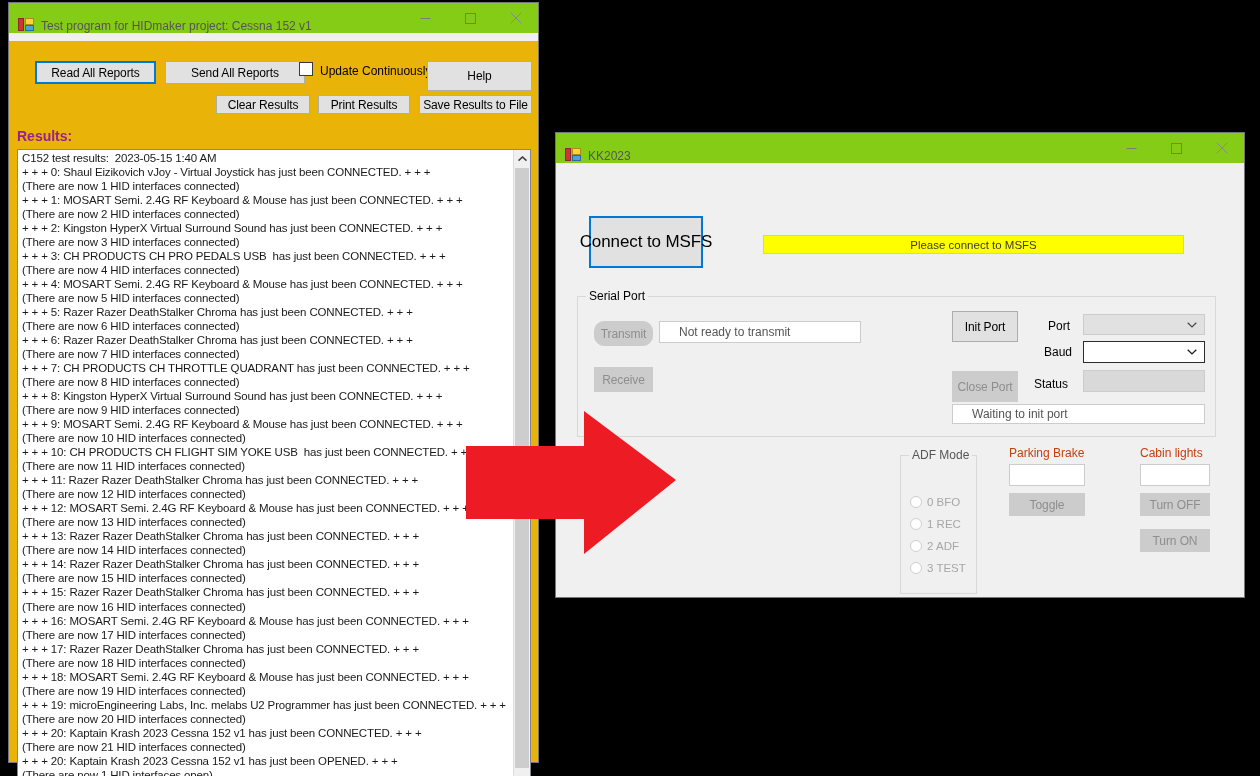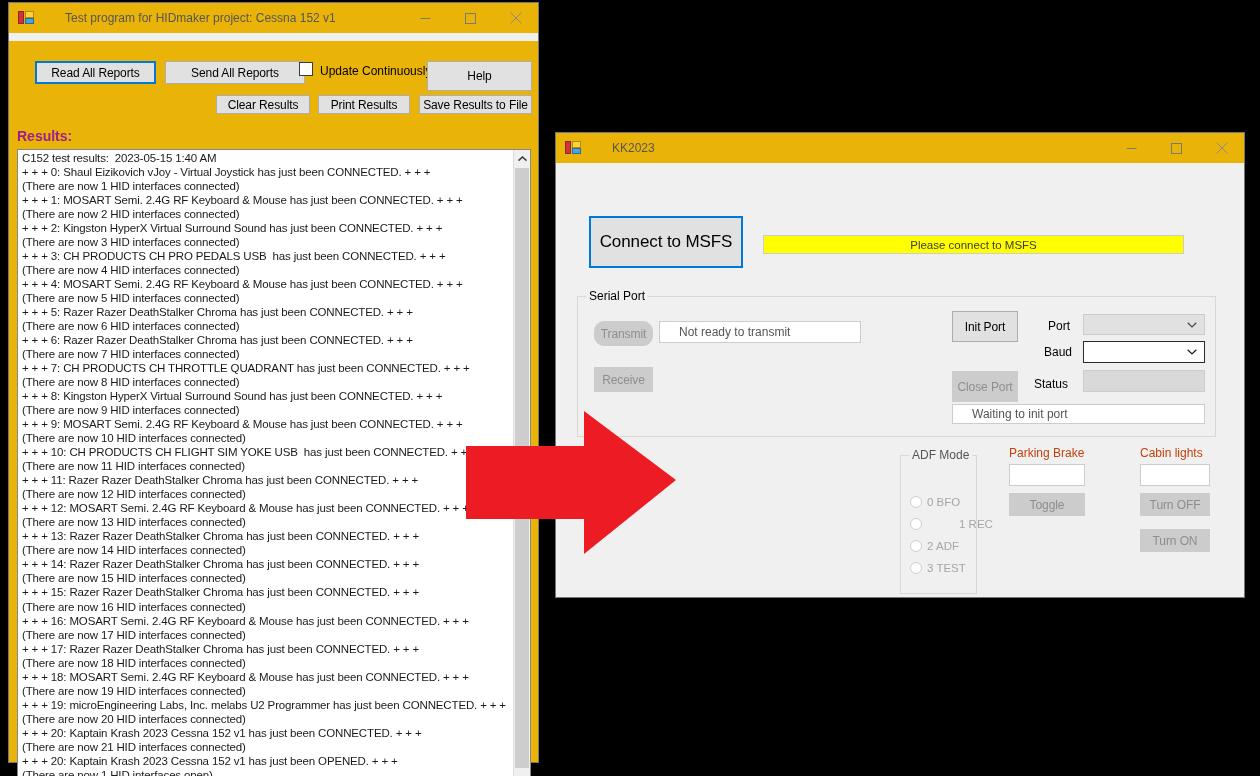--- a/index.html
+++ b/index.html
@@ -18,26 +18,25 @@
 
   
   .window {
     position: absolute;
     background: #f0f0f0;
     border: 1px solid #767676;
     box-sizing: border-box;
   }
   .titlebar {
     height: 30px;
-    background: #eab308;
+    background: #84cc16;
     display: flex;
-    align-items: center;
+    align-items: flex-end;
     position: relative;
     box-sizing: border-box;
-    gap: 24px;
   }
   .title-icon {
     width: 16px;
     height: 16px;
     margin-left: 9px;
     margin-right: 7px;
     position: relative;
     flex: 0 0 auto;
   }
   .title-icon .ti-red {
@@ -213,21 +212,21 @@
 
   
   #win-kk2023 {
     left: 555px; top: 132px;
     width: 690px; height: 466px;
   }
   .kk-body { position: absolute; left: 0; top: 30px; right: 0; bottom: 0; background: #f0f0f0; }
 
   #btn-connect-msfs {
     left: 33px; top: 53px;
-    width: 154px; height: 52px;
+    width: 114px; height: 52px;
     font-size: 17px;
     background: #e1e1e1;
     border: 2px solid #0078d7;
   }
   #msfs-status {
     left: 207px; top: 72px;
     width: 421px; height: 19px;
     background: #ffff00;
     border: 1px solid #cccccc;
     box-sizing: border-box;
@@ -456,21 +455,21 @@
       <div class="textbox" style="left:374px; top:107px; width:253px; height:20px;">Waiting to init port</div>
     </div>
 
     <div class="groupbox dim" id="gb-adf">
       <span class="gb-title">ADF Mode</span>
 
       <span class="radio-row" style="left:9px; top:40px;">
         <span class="radio-dot"></span>
         <span>0 BFO</span>
       </span>
-      <span class="radio-row" style="left:9px; top:62px;gap:32px;">
+      <span class="radio-row" style="left:9px; top:62px;">
         <span class="radio-dot"></span>
         <span>1 REC</span>
       </span>
       <span class="radio-row" style="left:9px; top:84px;">
         <span class="radio-dot"></span>
         <span>2 ADF</span>
       </span>
       <span class="radio-row" style="left:9px; top:106px;">
         <span class="radio-dot"></span>
         <span>3 TEST</span>

